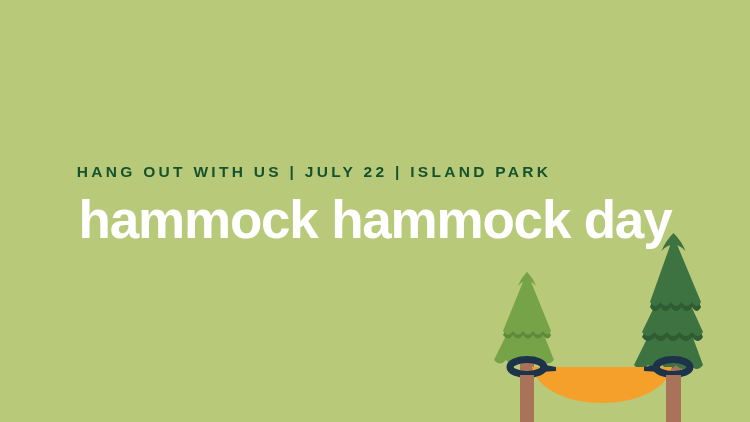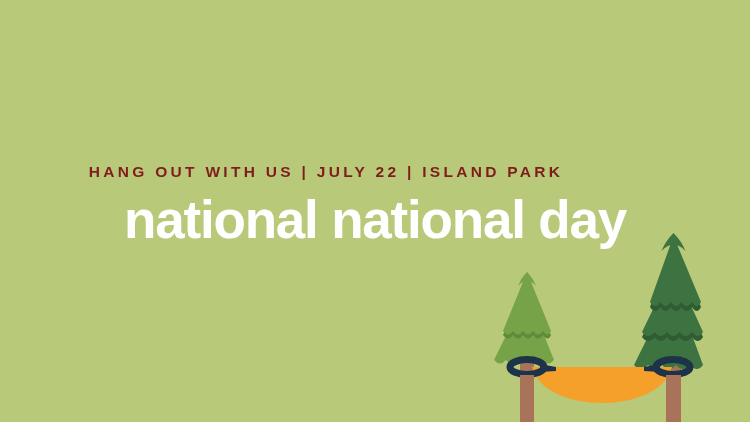--- a/index.html
+++ b/index.html
@@ -14,24 +14,23 @@
   
   #text-block{
     position:absolute;left:0;top:0;width:750px;
     text-align:center;
   }
   #subtitle{
     position:absolute;left:0;top:163px;width:628px;
     font-family:"Liberation Sans", sans-serif;
     font-size:15.5px;font-weight:bold;
     letter-spacing:3.3px;
-    color:#7f1d1d;
+    color:#14532d;
     text-transform:uppercase;
     white-space:nowrap;
-    margin-left:12px;
   }
   #headline{
     position:absolute;left:0;top:193px;width:750px;
     font-family:"Liberation Sans", sans-serif;
     font-size:53px;font-weight:bold;
     letter-spacing:-1.2px;
     color:#ffffff;
     line-height:1.0;
     white-space:nowrap;
   }
@@ -46,21 +45,21 @@
   }
   #illustration svg{display:block;}
 </style>
 </head>
 <body>
 
 <div id="poster">
 
   <div id="text-block">
     <div id="subtitle">HANG OUT WITH US  |  JULY 22  |  ISLAND PARK</div>
-    <div id="headline">national national day</div>
+    <div id="headline">hammock hammock day</div>
   </div>
 
 
   <div id="illustration">
     <svg width="280" height="207" viewBox="0 0 280 207" xmlns="http://www.w3.org/2000/svg">
 
       <g>
 
         <rect x="50" y="120" width="14" height="87" fill="#a9735a"></rect>
 

